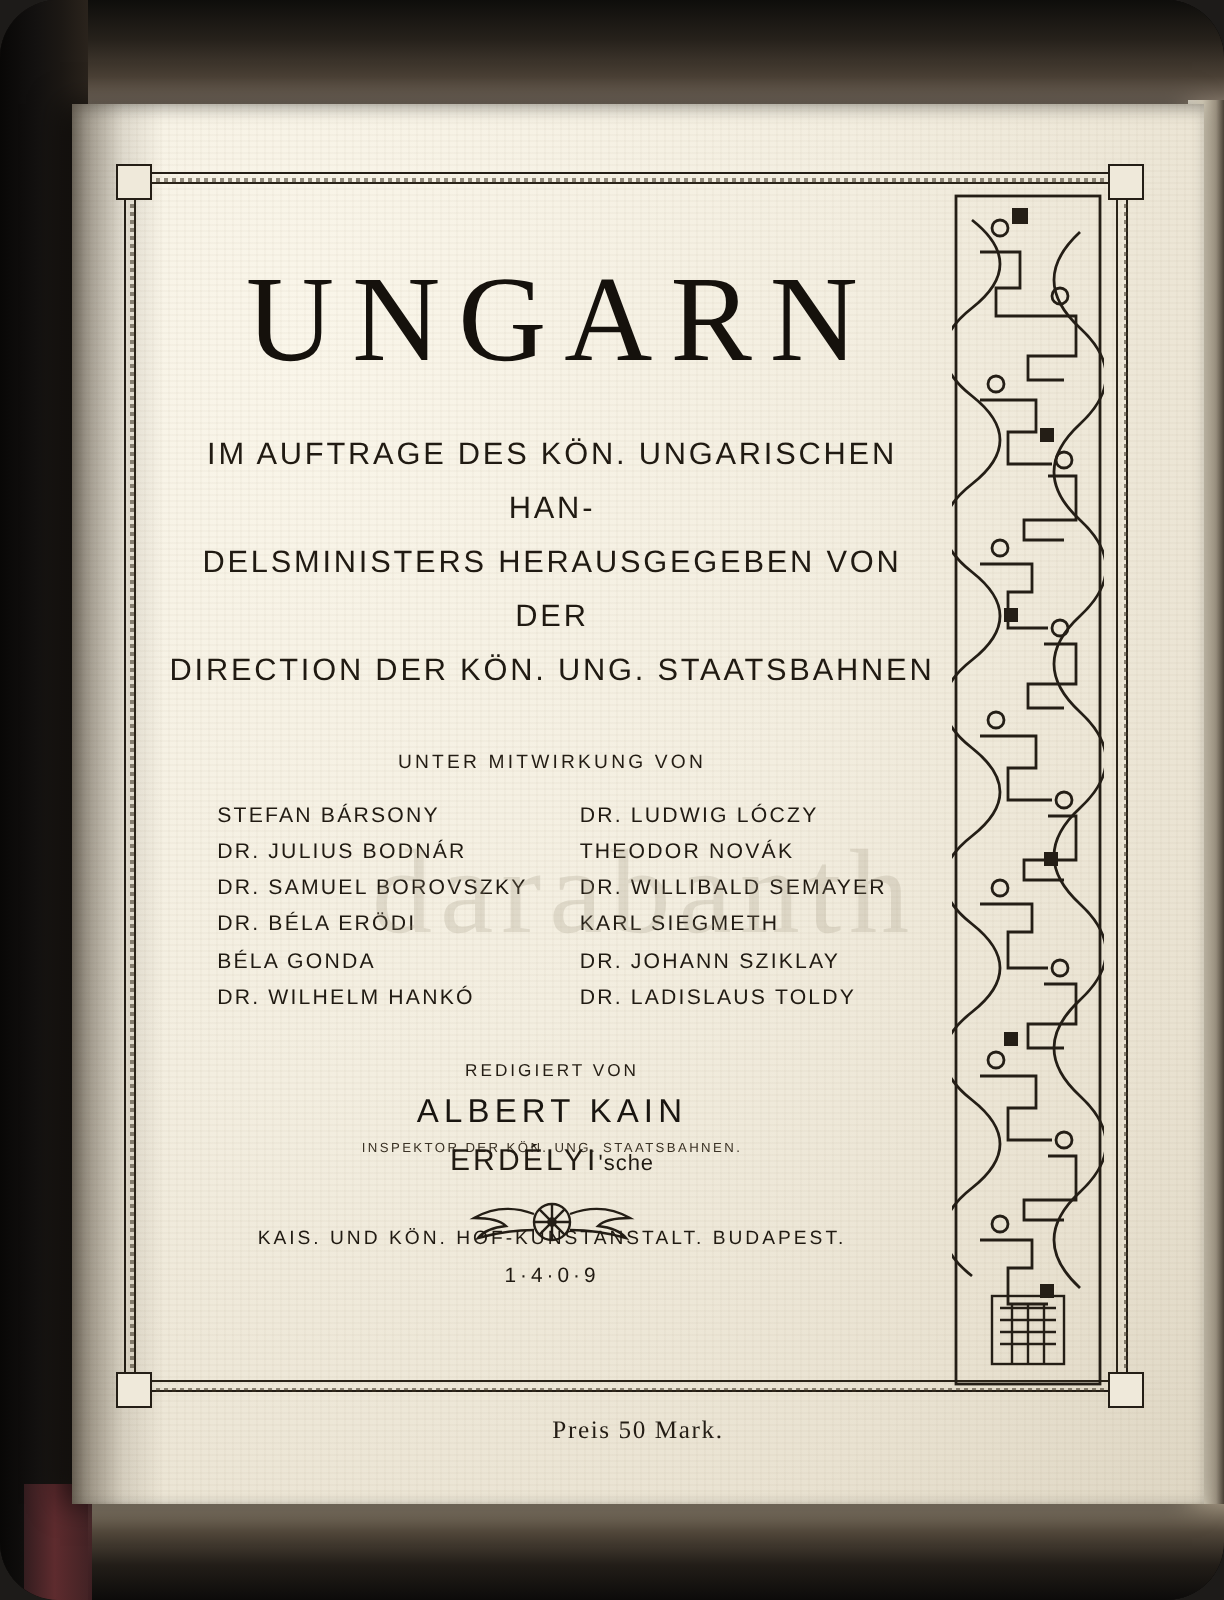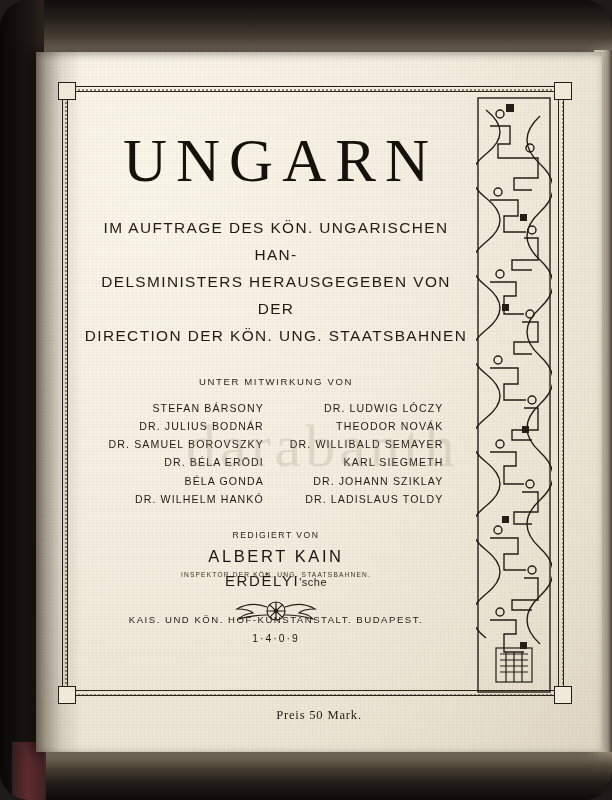--- a/index.html
+++ b/index.html
@@ -165,21 +165,21 @@
     display: flex;
     justify-content: center;
     gap: 26px;
     font-family: "Liberation Sans", sans-serif;
     font-size: 10.6px;
     letter-spacing: 1.1px;
     line-height: 1.72;
     text-transform: uppercase;
     color: #201a12;
   }
-  .contrib ul { list-style: none; margin: 0; padding: 0; text-align: right; }
+  .contrib ul { list-style: none; margin: 0; padding: 0; text-align: left; }
   .contrib li { white-space: nowrap; }
 
   .redigiert {
     margin-top: 22px;
     font-size: 8.6px;
     letter-spacing: 1.5px;
     font-family: "Liberation Sans", sans-serif;
     text-transform: uppercase;
     color: #241d14;
   }

